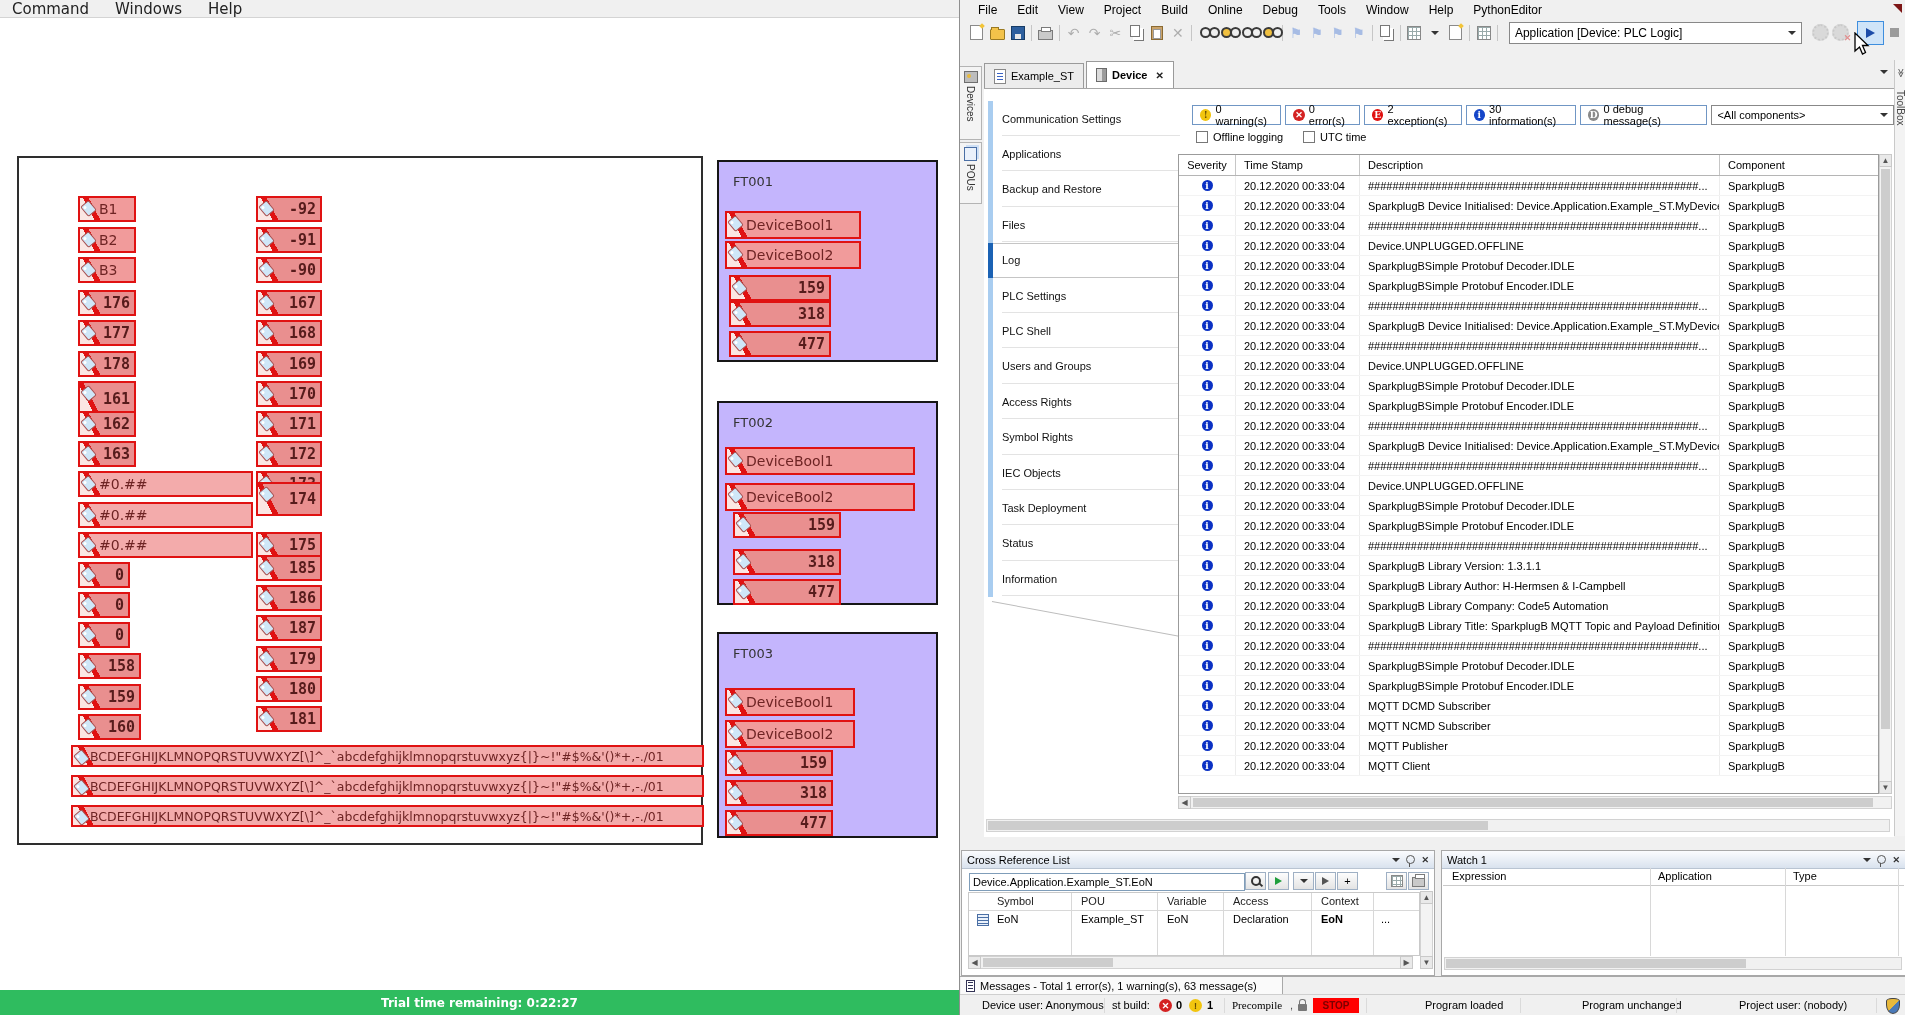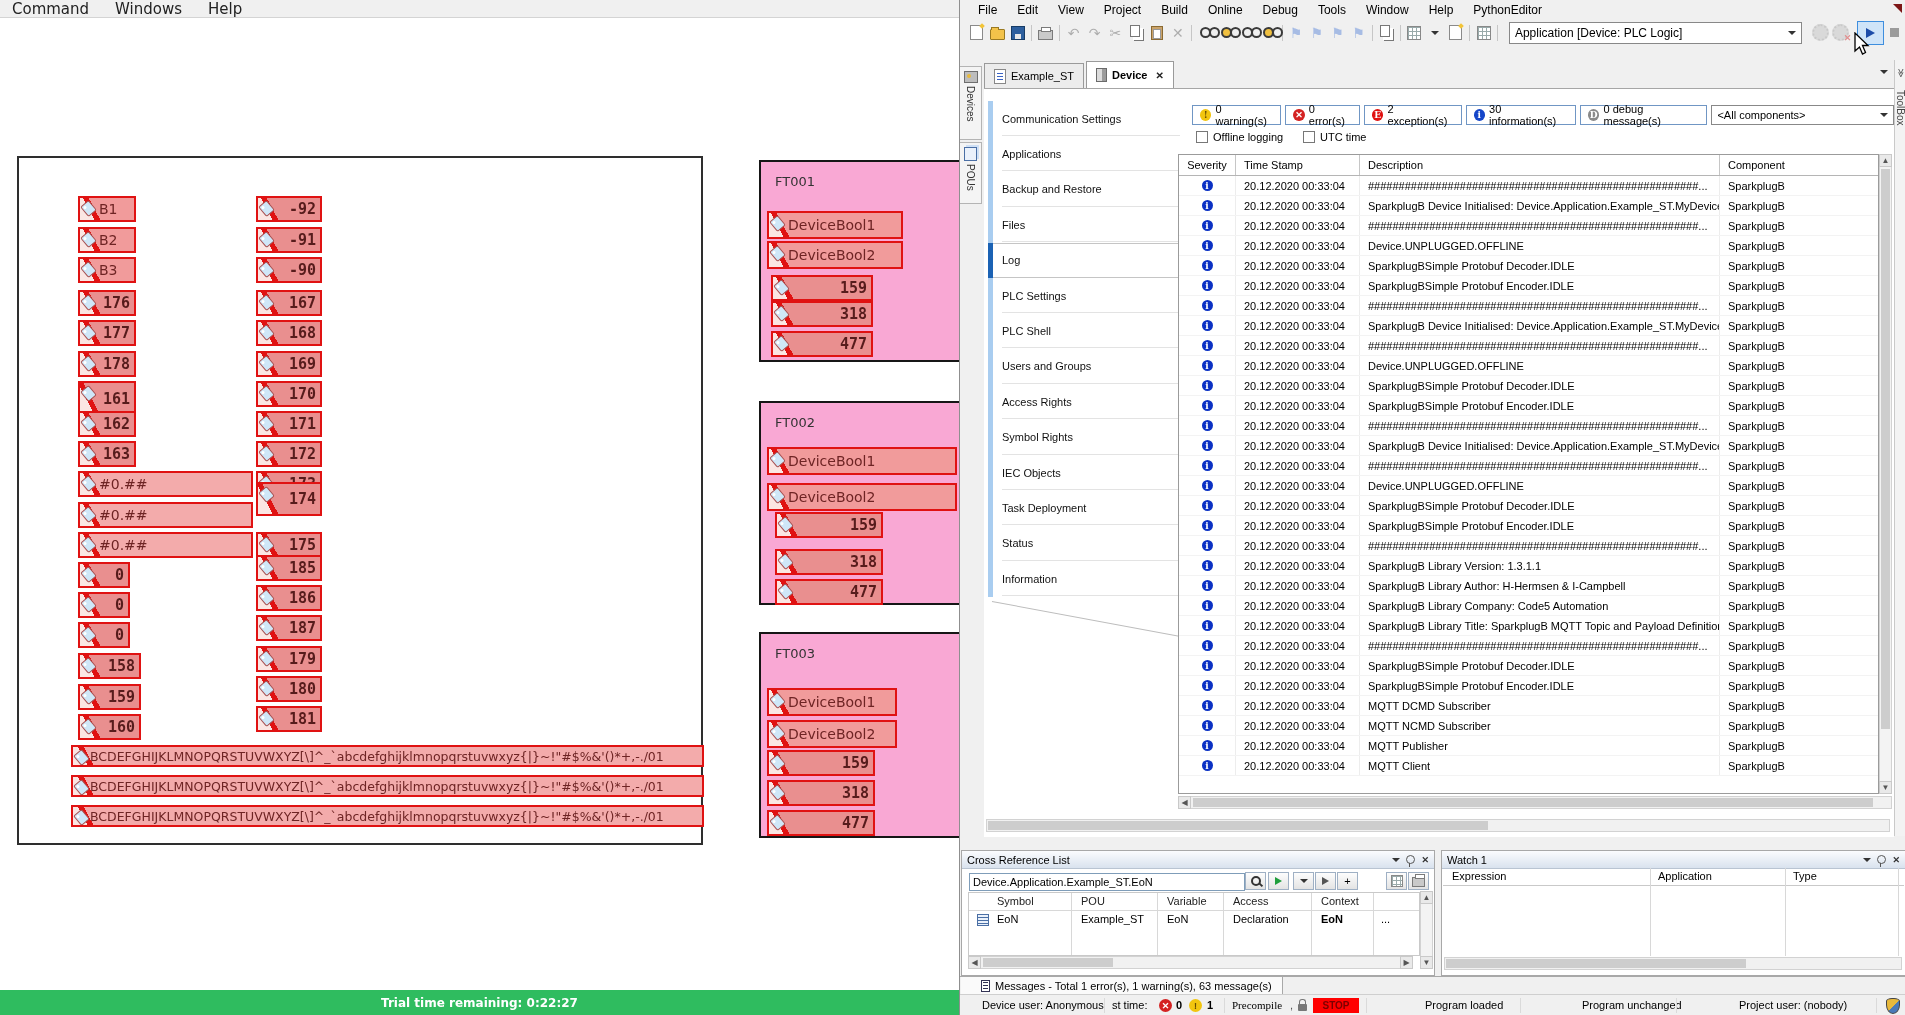--- a/index.html
+++ b/index.html
@@ -13,21 +13,21 @@
   #main-box{position:absolute;left:17px;top:156px;width:686px;height:689px;border:2px solid #2e2e2e;background:#fff;box-sizing:border-box;}
   #box-title{position:absolute;left:9px;top:10px;font-family:"DejaVu Sans",sans-serif;font-size:15px;color:#4d4d4d;white-space:nowrap;}
   .tag{position:absolute;border:2px solid #e01212;box-sizing:border-box;white-space:nowrap;overflow:hidden;
        font-family:"DejaVu Sans",sans-serif;color:#6e2424;}
   .tag .ttxt{position:absolute;left:19px;top:50%;transform:translateY(-50%);font-size:14px;}
   .tag.num .ttxt{left:auto;right:4px;font-family:"DejaVu Sans Mono",monospace;font-weight:bold;font-size:15px;color:#571c1c;}
   .tag.small .ttxt{font-size:12.5px;left:17px;}
   .tico{position:absolute;left:3px;top:4px;width:9px;height:11px;background:#cfe7f8;border:1px solid #a85050;
         border-radius:2px;transform:rotate(-40deg);}
   .tico::after{content:"";position:absolute;left:1px;top:1px;width:3px;height:3px;background:#fff;border-radius:50%;}
-  .ftbox{position:absolute;left:759px;width:221px;border:2px solid #161616;background:#f9a8d4;box-sizing:border-box;}
+  .ftbox{position:absolute;left:717px;width:221px;border:2px solid #161616;background:#c4b5fd;box-sizing:border-box;}
   .ftlabel{position:absolute;left:14px;top:12px;font-family:"DejaVu Sans",sans-serif;font-size:13px;color:#333;}
   #trial-bar{position:absolute;left:0;top:990px;width:959px;height:25px;display:flex;align-items:center;justify-content:center;
     color:#fff;font-family:"DejaVu Sans",sans-serif;font-size:12px;font-weight:bold;}
   
   #ide{position:absolute;left:959px;top:0;width:946px;height:1015px;background:#f0f0f0;border-left:1px solid #8f8f8f;box-sizing:border-box;}
   #ide-menubar{height:19px;display:flex;align-items:center;font-size:12px;padding-left:8px;}
   #ide-menubar span{padding:1px 10px;}
   #corner-tri{position:absolute;right:3px;top:4px;width:0;height:0;border-top:9px solid #7d1616;border-left:9px solid transparent;}
   #ide-toolbar{height:27px;display:flex;align-items:center;padding-left:6px;}
   .tbtn{width:21px;height:21px;display:flex;align-items:center;justify-content:center;}
@@ -127,21 +127,21 @@
   .mag{width:6px;height:6px;border:2px solid #333;border-radius:50%;position:relative;}
   .mag::after{content:"";position:absolute;left:6px;top:6px;width:4px;height:2px;background:#333;transform:rotate(45deg);}
   .goarr{width:0;height:0;border-top:4px solid transparent;border-bottom:4px solid transparent;border-left:7px solid #1f9e3c;}
   .xr-cell{position:absolute;font-size:11px;white-space:nowrap;}
   .colline{position:absolute;width:1px;background:#d8d8d8;}
   .symico{width:10px;height:10px;border:1px solid #4a6fa5;background:#eaf1fb;
     background-image:linear-gradient(#4a6fa5 1px,transparent 1px);background-size:100% 3px;background-position:0 2px;}
   
   #messages-bar{position:absolute;left:0;top:976px;width:946px;height:18px;background:#f0f0f0;border-top:1px solid #a8a8a8;box-sizing:border-box;}
   #messages-tab{position:absolute;left:1px;top:0;width:322px;height:18px;background:#fafafa;border-right:1px solid #a8a8a8;
-     display:flex;align-items:center;gap:5px;padding-left:20px;box-sizing:border-box;font-size:11px;}
+     display:flex;align-items:center;gap:5px;padding-left:5px;box-sizing:border-box;font-size:11px;}
   .ic-msg{width:9px;height:12px;background:#fff;border:1px solid #335;box-sizing:border-box;
     background-image:repeating-linear-gradient(#335 0 1px,transparent 1px 3px);background-size:5px 9px;background-position:1px 1px;background-repeat:no-repeat;}
   #status-bar{position:absolute;left:0;top:994px;width:946px;height:21px;background:#f0f0f0;border-top:1px solid #cfcfcf;box-sizing:border-box;}
   .st{position:absolute;top:4px;font-size:11px;white-space:nowrap;}
   .stico{position:absolute;width:13px;height:13px;border-radius:50%;color:#fff;font-size:9px;font-weight:bold;display:flex;align-items:center;justify-content:center;}
   #stop-badge{position:absolute;left:353px;top:3px;width:46px;height:15px;display:flex;align-items:center;justify-content:center;
      font-size:10px;font-weight:bold;color:#7c0000;}
   .lockico{position:absolute;width:9px;height:7px;background:#777;border-radius:1px;}
   .lockico::before{content:"";position:absolute;left:1px;top:-5px;width:5px;height:5px;border:1.5px solid #777;border-bottom:none;border-radius:3px 3px 0 0;}
   .shield{position:absolute;width:12px;height:14px;background:linear-gradient(135deg,#e8b93c 50%,#4a79b8 50%);
@@ -974,21 +974,21 @@
   <div id="messages-bar">
     <div id="messages-tab">
       <span class="ic-msg"></span>
       <span>Messages - Total 1 error(s), 1 warning(s), 63 message(s)</span>
     </div>
   </div>
 
   <div id="status-bar">
     <span class="st" style="left:22px;">Device user: Anonymous</span>
     <span class="stsep" style="left:144px;"></span>
-    <span class="st" style="left:152px;">st time:</span>
+    <span class="st" style="left:152px;">st build:</span>
     <span class="stico f-error" style="left:199px;top:4px;">✕</span>
     <span class="st" style="left:216px;font-weight:bold;">0</span>
     <span class="stico" style="left:229px;top:4px;background:#f2c50e;color:#6a4e00;">!</span>
     <span class="st" style="left:247px;font-weight:bold;">1</span>
     <span class="stsep" style="left:264px;"></span>
     <span class="st" style="left:272px;font-family:Liberation Serif, serif;">Precompile</span>
     <span class="st" style="left:330px;color:#555;">,</span>
     <span class="lockico" style="left:338px;top:9px;"></span>
     <div id="stop-badge" style="background: rgb(255, 0, 0);">STOP</div>
     <span class="stsep" style="left:406px;"></span>

